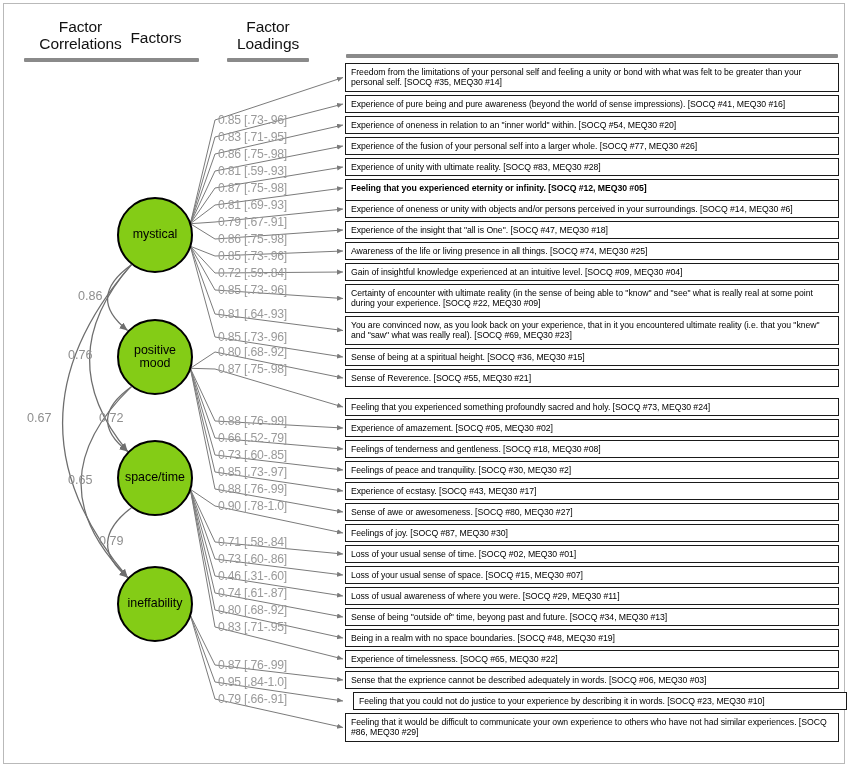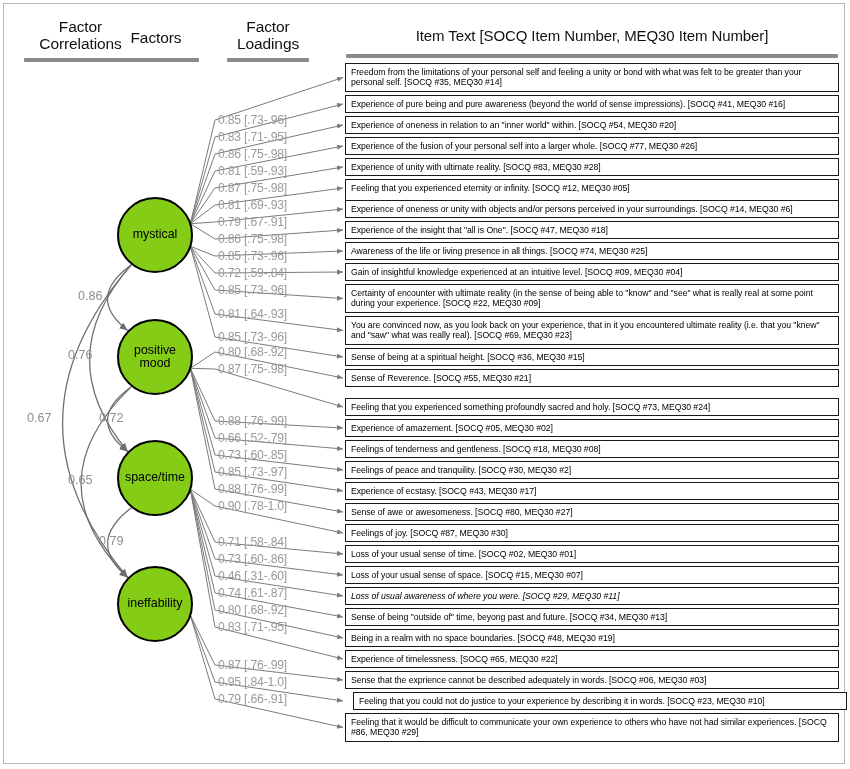--- a/index.html
+++ b/index.html
@@ -100,21 +100,20 @@
 
   <div class="hdr" style="left:18px;top:18px;width:125px;">Factor<br>Correlations</div>
   <div class="hdr-rule" style="left:24px;top:58px;width:112px;"></div>
 
   <div class="hdr" style="left:122px;top:29px;width:68px;">Factors</div>
   <div class="hdr-rule" style="left:119px;top:58px;width:80px;"></div>
 
   <div class="hdr" style="left:215px;top:18px;width:106px;">Factor<br>Loadings</div>
   <div class="hdr-rule" style="left:227px;top:58px;width:82px;"></div>
 
-  <div class="hdr" style="left:345px;top:27px;width:494px;font-size:15px;">Item Text [SOCQ Item Number, MEQ30 Item Number]</div>
   <div class="hdr-rule" style="left:346px;top:54px;width:492px;"></div>
 
   <svg id="wires" viewBox="0 0 850 769">
     <defs>
       <marker id="ah" markerWidth="7" markerHeight="7" refX="6" refY="2.6" orient="auto" markerUnits="strokeWidth">
         <path d="M0,0 L6,2.6 L0,5.2 z" fill="#7b7b7b"></path>
       </marker>
       <marker id="ahc" markerWidth="8" markerHeight="8" refX="6.5" refY="2.8" orient="auto" markerUnits="strokeWidth">
         <path d="M0,0 L6.5,2.8 L0,5.6 z" fill="#6e6e6e"></path>
       </marker>
@@ -217,39 +216,39 @@
       <div class="load" style="top: 675px;">0.95 [.84-1.0]</div>
       <div class="load" style="top: 692px;">0.79 [.66-.91]</div>
     </div>
 
   <div id="items">
       <div class="item" style="top: 63px; height: 29px;"><span>Freedom from the limitations of your personal self and feeling a unity or bond with what was felt to be greater than your personal self. [SOCQ #35, MEQ30 #14]</span></div>
       <div class="item" style="top: 95px; height: 18px;"><span>Experience of pure being and pure awareness (beyond the world of sense impressions). [SOCQ #41, MEQ30 #16]</span></div>
       <div class="item" style="top: 116px; height: 18px;"><span>Experience of oneness in relation to an "inner world" within. [SOCQ #54, MEQ30 #20]</span></div>
       <div class="item" style="top: 137px; height: 18px;"><span>Experience of the fusion of your personal self into a larger whole. [SOCQ #77, MEQ30 #26]</span></div>
       <div class="item" style="top: 158px; height: 18px;"><span>Experience of unity with ultimate reality. [SOCQ #83, MEQ30 #28]</span></div>
-      <div class="item" style="top: 179px; height: 24px;"><span>Feeling that you experienced eternity or infinity. [SOCQ #12, MEQ30 #05]</span></div>
+      <div class="item" style="top: 179px; height: 24px; font-weight: bold;"><span>Feeling that you experienced eternity or infinity. [SOCQ #12, MEQ30 #05]</span></div>
       <div class="item" style="top: 200px; height: 18px;"><span>Experience of oneness or unity with objects and/or persons perceived in your surroundings. [SOCQ #14, MEQ30 #6]</span></div>
       <div class="item" style="top: 221px; height: 18px;"><span>Experience of the insight that "all is One". [SOCQ #47, MEQ30 #18]</span></div>
       <div class="item" style="top: 242px; height: 18px;"><span>Awareness of the life or living presence in all things. [SOCQ #74, MEQ30 #25]</span></div>
       <div class="item" style="top: 263px; height: 18px;"><span>Gain of insightful knowledge experienced at an intuitive level. [SOCQ #09, MEQ30 #04]</span></div>
       <div class="item" style="top: 284px; height: 29px;"><span>Certainty of encounter with ultimate reality (in the sense of being able to "know" and "see" what is really real at some point during your experience. [SOCQ #22, MEQ30 #09]</span></div>
       <div class="item" style="top: 316px; height: 29px;"><span>You are convinced now, as you look back on your experience, that in it you encountered ultimate reality (i.e. that you "knew" and "saw" what was really real).  [SOCQ #69, MEQ30 #23]</span></div>
       <div class="item" style="top: 348px; height: 18px;"><span>Sense of being at a spiritual height. [SOCQ #36, MEQ30 #15]</span></div>
       <div class="item" style="top: 369px; height: 18px;"><span>Sense of Reverence. [SOCQ #55, MEQ30 #21]</span></div>
       <div class="item" style="top: 398px; height: 18px;"><span>Feeling that you experienced something profoundly sacred and holy. [SOCQ #73, MEQ30 #24]</span></div>
       <div class="item" style="top: 419px; height: 18px;"><span>Experience of amazement. [SOCQ #05, MEQ30 #02]</span></div>
       <div class="item" style="top: 440px; height: 18px;"><span>Feelings of tenderness and gentleness. [SOCQ #18, MEQ30 #08]</span></div>
       <div class="item" style="top: 461px; height: 18px;"><span>Feelings of peace and tranquility. [SOCQ #30, MEQ30 #2]</span></div>
       <div class="item" style="top: 482px; height: 18px;"><span>Experience of ecstasy. [SOCQ #43, MEQ30 #17]</span></div>
       <div class="item" style="top: 503px; height: 18px;"><span>Sense of awe or awesomeness. [SOCQ #80, MEQ30 #27]</span></div>
       <div class="item" style="top: 524px; height: 18px;"><span>Feelings of joy. [SOCQ #87, MEQ30 #30]</span></div>
       <div class="item" style="top: 545px; height: 18px;"><span>Loss of your usual sense of time. [SOCQ #02, MEQ30 #01]</span></div>
       <div class="item" style="top: 566px; height: 18px;"><span>Loss of your usual sense of space. [SOCQ #15, MEQ30 #07]</span></div>
-      <div class="item" style="top: 587px; height: 18px; font-style: italic;"><span>Loss of usual awareness of where you were. [SOCQ #29, MEQ30 #11]</span></div>
+      <div class="item" style="top: 587px; height: 18px;"><span>Loss of usual awareness of where you were. [SOCQ #29, MEQ30 #11]</span></div>
       <div class="item" style="top: 608px; height: 18px;"><span>Sense of being "outside of" time, beyong past and future. [SOCQ #34, MEQ30 #13]</span></div>
       <div class="item" style="top: 629px; height: 18px;"><span>Being in a realm with no space boundaries. [SOCQ #48, MEQ30 #19]</span></div>
       <div class="item" style="top: 650px; height: 18px;"><span>Experience of timelessness. [SOCQ #65, MEQ30 #22]</span></div>
       <div class="item" style="top: 671px; height: 18px;"><span>Sense that the exprience cannot be described adequately in words. [SOCQ #06, MEQ30 #03]</span></div>
       <div class="item" style="top: 692px; height: 18px; margin-left: 8px;"><span>Feeling that you could not do justice to your experience by describing it in words. [SOCQ #23, MEQ30 #10]</span></div>
       <div class="item" style="top: 713px; height: 29px;"><span>Feeling that it would be difficult to communicate your own experience to others who have not had similar experiences. [SOCQ #86, MEQ30 #29]</span></div>
     </div>
 </div>
 
 </body></html>

